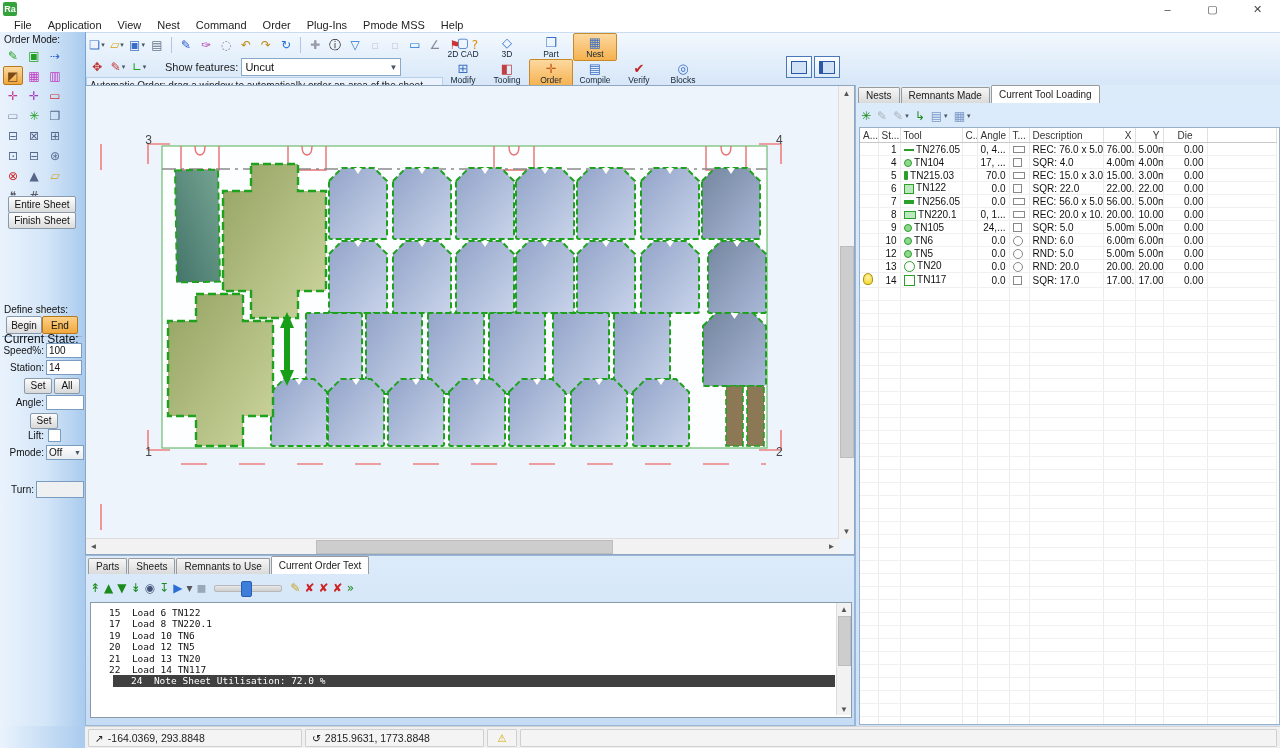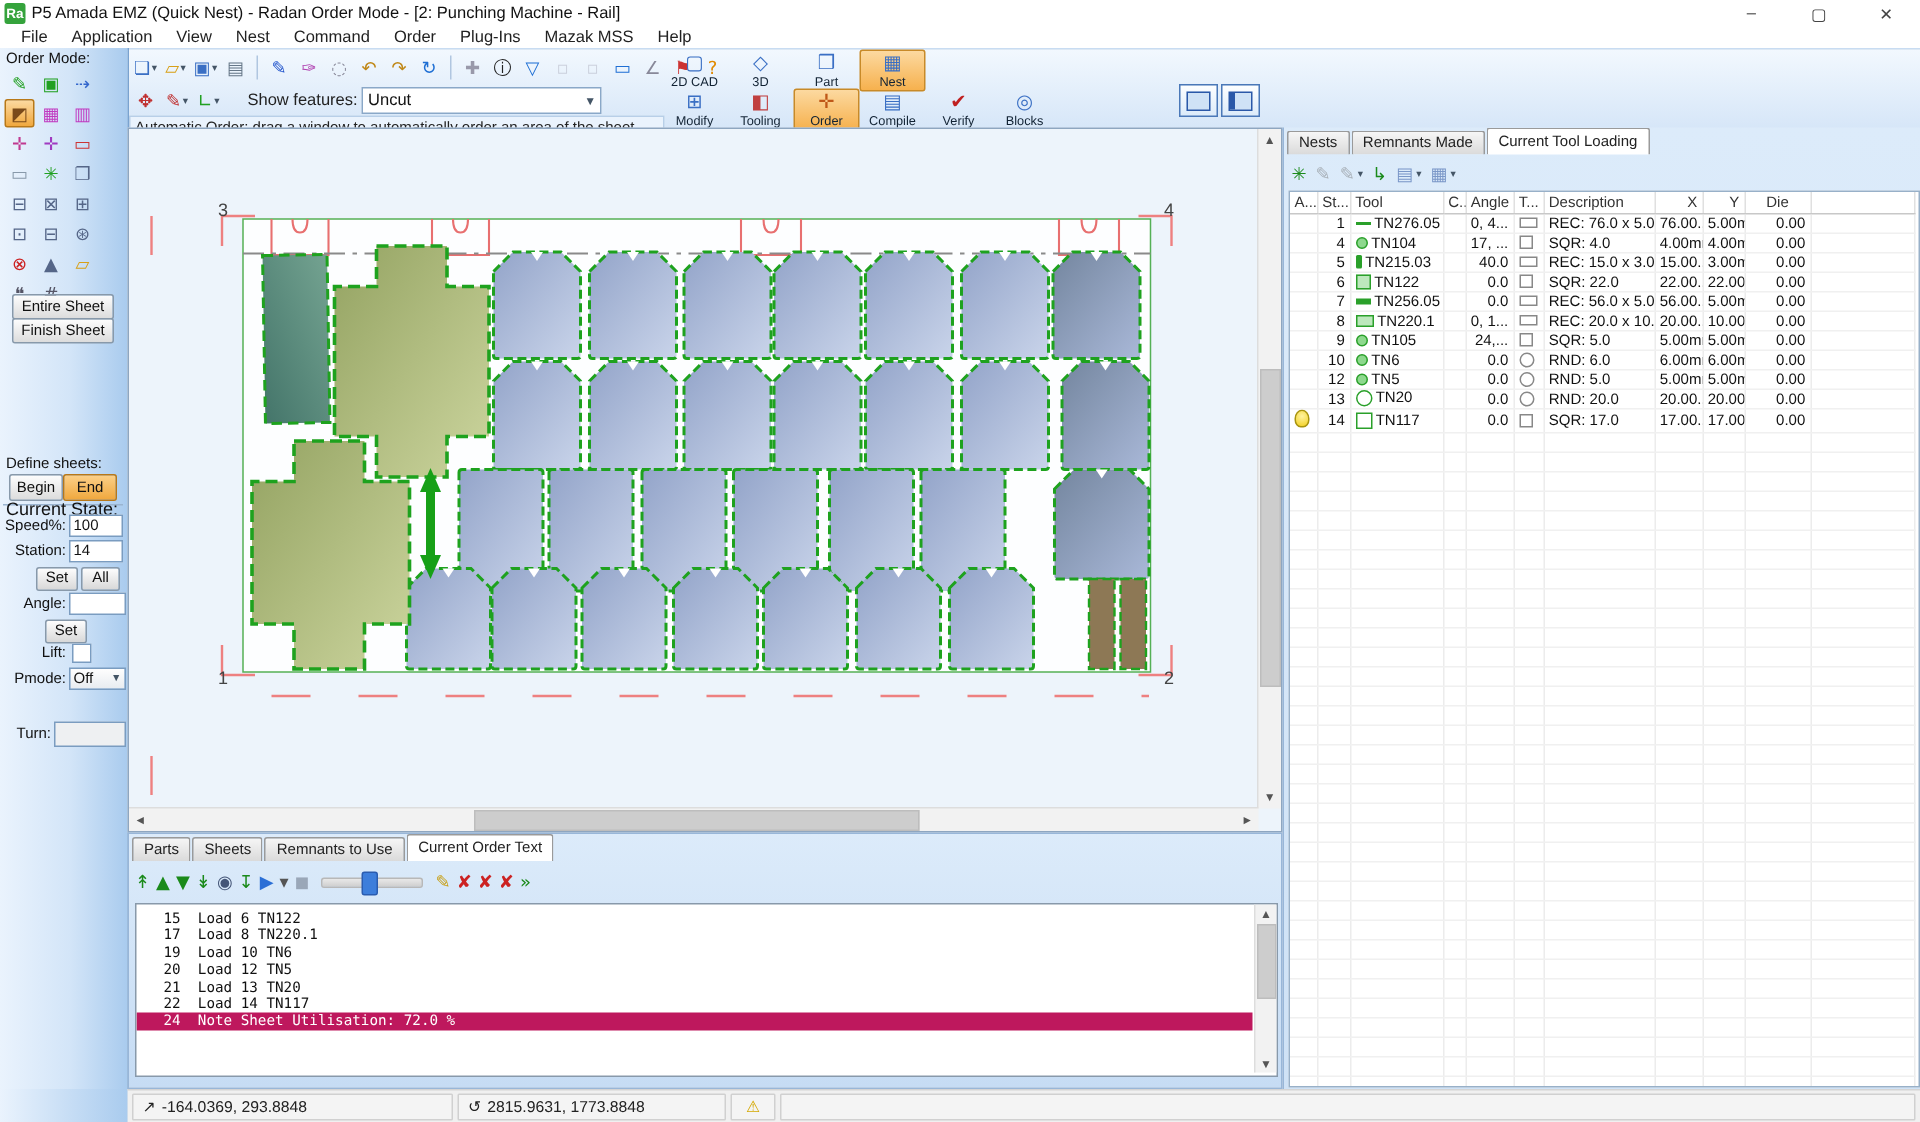--- a/index.html
+++ b/index.html
@@ -72,21 +72,21 @@
   .tabs{display:flex;align-items:flex-end;height:18px;padding-left:2px;gap:1px;}
   .tab{height:15px;padding:0 7px;background:linear-gradient(#f6f6f6,#dadada);border:1px solid #9a9a9a;border-bottom:none;border-radius:2px 2px 0 0;display:flex;align-items:center;font-size:10px;color:#222;}
   .tab.active{background:#fff;height:17px;position:relative;z-index:2;}
   #bp-tools{position:absolute;left:4px;top:22px;height:20px;display:flex;align-items:center;gap:4px;}
   .bp-ico{font-size:12px;}
   #bp-slider{width:66px;height:5px;background:linear-gradient(#e8e8e8,#cfcfcf);border:1px solid #b8b8b8;border-radius:2px;position:relative;margin:0 4px;}
   #bp-slider .knob{position:absolute;left:26px;top:-5px;width:9px;height:14px;background:#3d7edb;border:1px solid #2a5cb0;border-radius:2px;}
   #bp-textbox{position:absolute;left:4px;top:46px;width:760px;height:114px;background:#fff;border:1px solid #8899aa;overflow:hidden;}
   #bp-lines{position:absolute;left:0;top:4px;width:744px;}
   .oline{font-family:"DejaVu Sans Mono",monospace;font-size:9.5px;line-height:11.4px;white-space:pre;padding-left:18px;color:#111;}
-  .oline.selected{background:#be185d;color:#fff;}
+  .oline.selected{background:#404040;color:#fff;margin-left:22px;}
   #bp-vscroll{position:absolute;right:0;top:0;width:14px;height:112px;background:#f2f2f2;border-left:1px solid #ddd;}
   
   #rightpanel{left:855px;top:85px;width:425px;height:641px;background:linear-gradient(#dcebfa,#cfe2f6);border-left:1px solid #98b6d8;box-sizing:border-box;}
   #rp-tools{position:absolute;left:5px;top:21px;height:20px;display:flex;align-items:center;gap:6px;}
   .rp-ico{font-size:12px;}
   .car2{font-size:7px;color:#456;margin-left:2px;}
   #rp-tablewrap{position:absolute;left:3px;top:42px;width:419px;height:596px;background:#fff;border:1px solid #98b0c8;overflow:hidden;}
   table#rp-table{border-collapse:collapse;table-layout:fixed;width:417px;}
   #rp-table th{font-weight:normal;font-size:10px;color:#333;text-align:left;border-right:1px solid #e0e0e0;border-bottom:1px solid #c8c8c8;height:14px;padding:0 3px;overflow:hidden;white-space:nowrap;}
   #rp-table td{font-size:10px;height:12px;border-right:1px solid #ececec;border-bottom:1px solid #f0f0f0;padding:0 3px;overflow:hidden;white-space:nowrap;}
@@ -109,37 +109,36 @@
   .st-cell{height:16px;border:1px solid #d0d0d0;border-radius:1px;display:flex;align-items:center;padding:0 6px;gap:4px;margin-left:3px;background:#f4f4f4;font-size:10.5px;color:#222;}
   #statusbar-belowside{left:0;top:726px;width:85px;height:22px;background:linear-gradient(to right,#eaf3fd,#a9cbee);}
 </style>
 </head>
 <body>
 
 <div id="window">
 
   <div class="abs" id="titlebar">
     <div id="logo">Ra</div>
-    <div id="title">P5 Amada EMZ (Quick Nest) - Radan Order Mode - [2: Punching Machine - Rail]</div>
     <div id="winbtns">
       <div class="winbtn">–</div>
       <div class="winbtn">▢</div>
       <div class="winbtn">✕</div>
     </div>
   </div>
 
   <div class="abs" id="menubar">
       <span class="menu-item">File</span>
       <span class="menu-item">Application</span>
       <span class="menu-item">View</span>
       <span class="menu-item">Nest</span>
       <span class="menu-item">Command</span>
       <span class="menu-item">Order</span>
       <span class="menu-item">Plug-Ins</span>
-      <span class="menu-item">Mazak MSS</span>
+      <span class="menu-item">Pmode MSS</span>
       <span class="menu-item">Help</span>
     </div>
 
   <div class="abs" id="toolzone">
     <div class="abs" id="tb1">
         <span class="tb-btn ico" style="color: rgb(58, 111, 196);">❏<span class="car">▾</span></span>
         <span class="tb-btn ico" style="color: rgb(216, 160, 24);">▱<span class="car">▾</span></span>
         <span class="tb-btn ico" style="color: rgb(58, 111, 196);">▣<span class="car">▾</span></span>
         <span class="tb-btn ico" style="color: rgb(102, 119, 136);">▤</span>
         <span class="tb-sep"></span>
@@ -535,21 +534,21 @@
               <td class="ar">4.00mm</td>
               <td class="ar">4.00mm</td>
               <td class="ar">0.00</td>
               <td></td>
             </tr>
             <tr>
               <td></td>
               <td class="ar">5</td>
               <td><span class="ti ti-vbar"></span> TN215.03</td>
               <td></td>
-              <td class="ar">40.0</td>
+              <td class="ar">70.0</td>
               <td><span class="ti ty-rect"></span></td>
               <td>REC: 15.0 x 3.0</td>
               <td class="ar">15.00...</td>
               <td class="ar">3.00mm</td>
               <td class="ar">0.00</td>
               <td></td>
             </tr>
             <tr>
               <td></td>
               <td class="ar">6</td>

